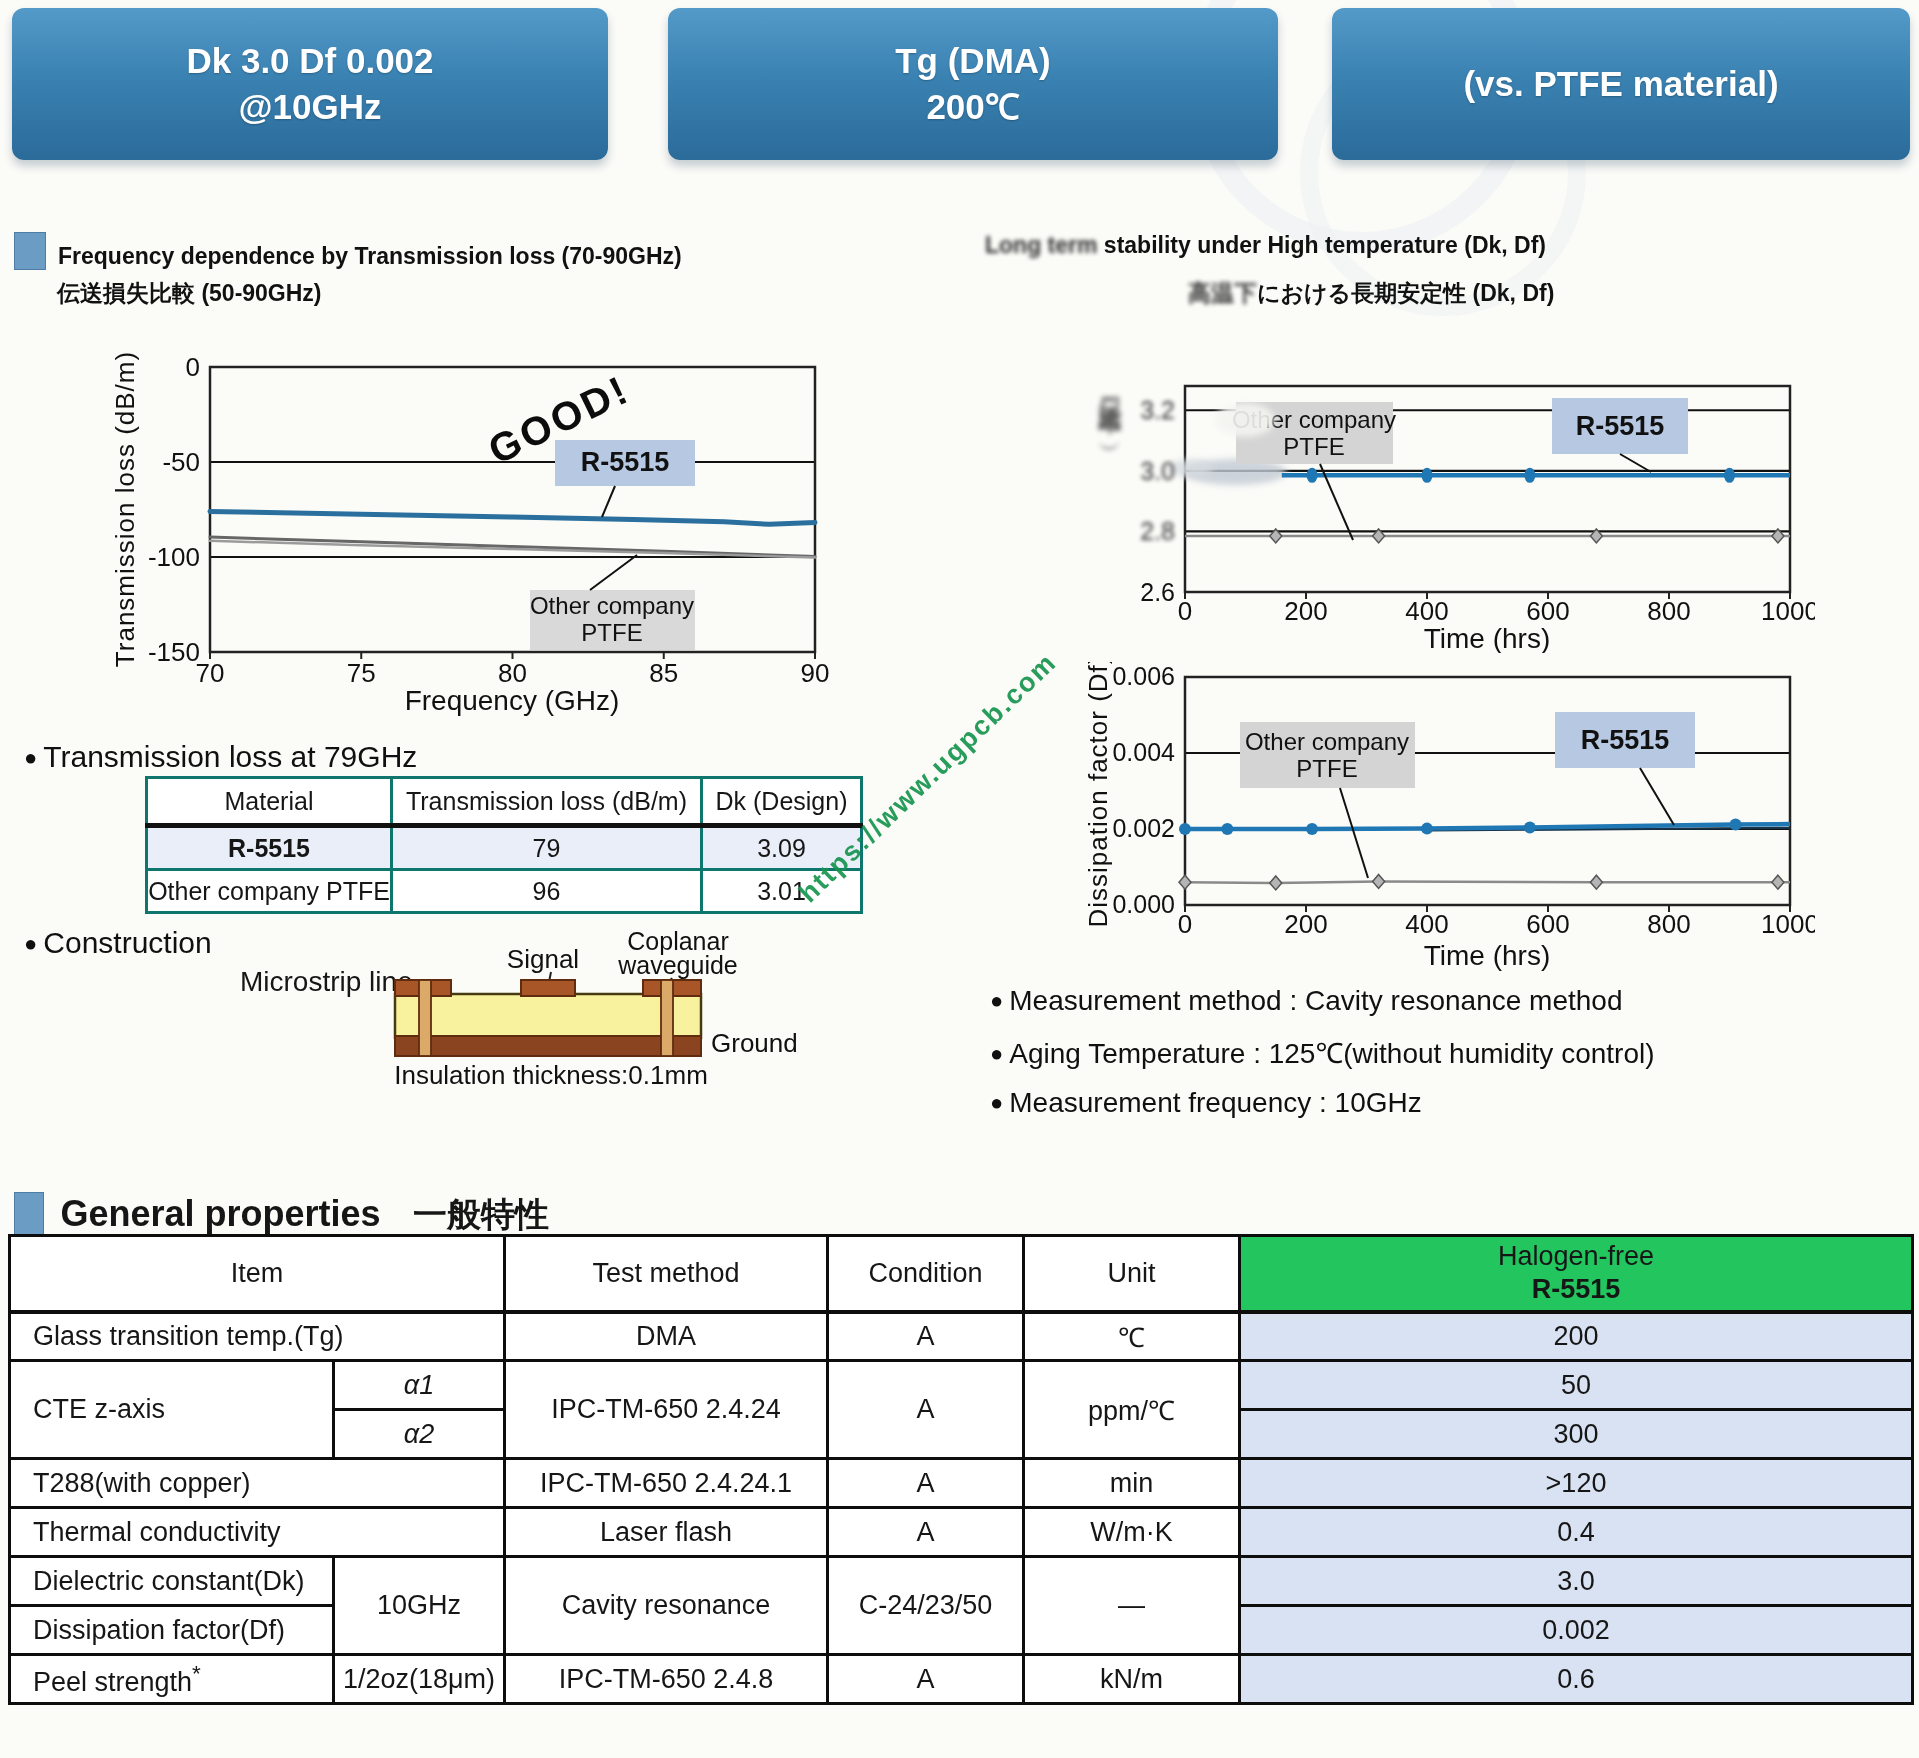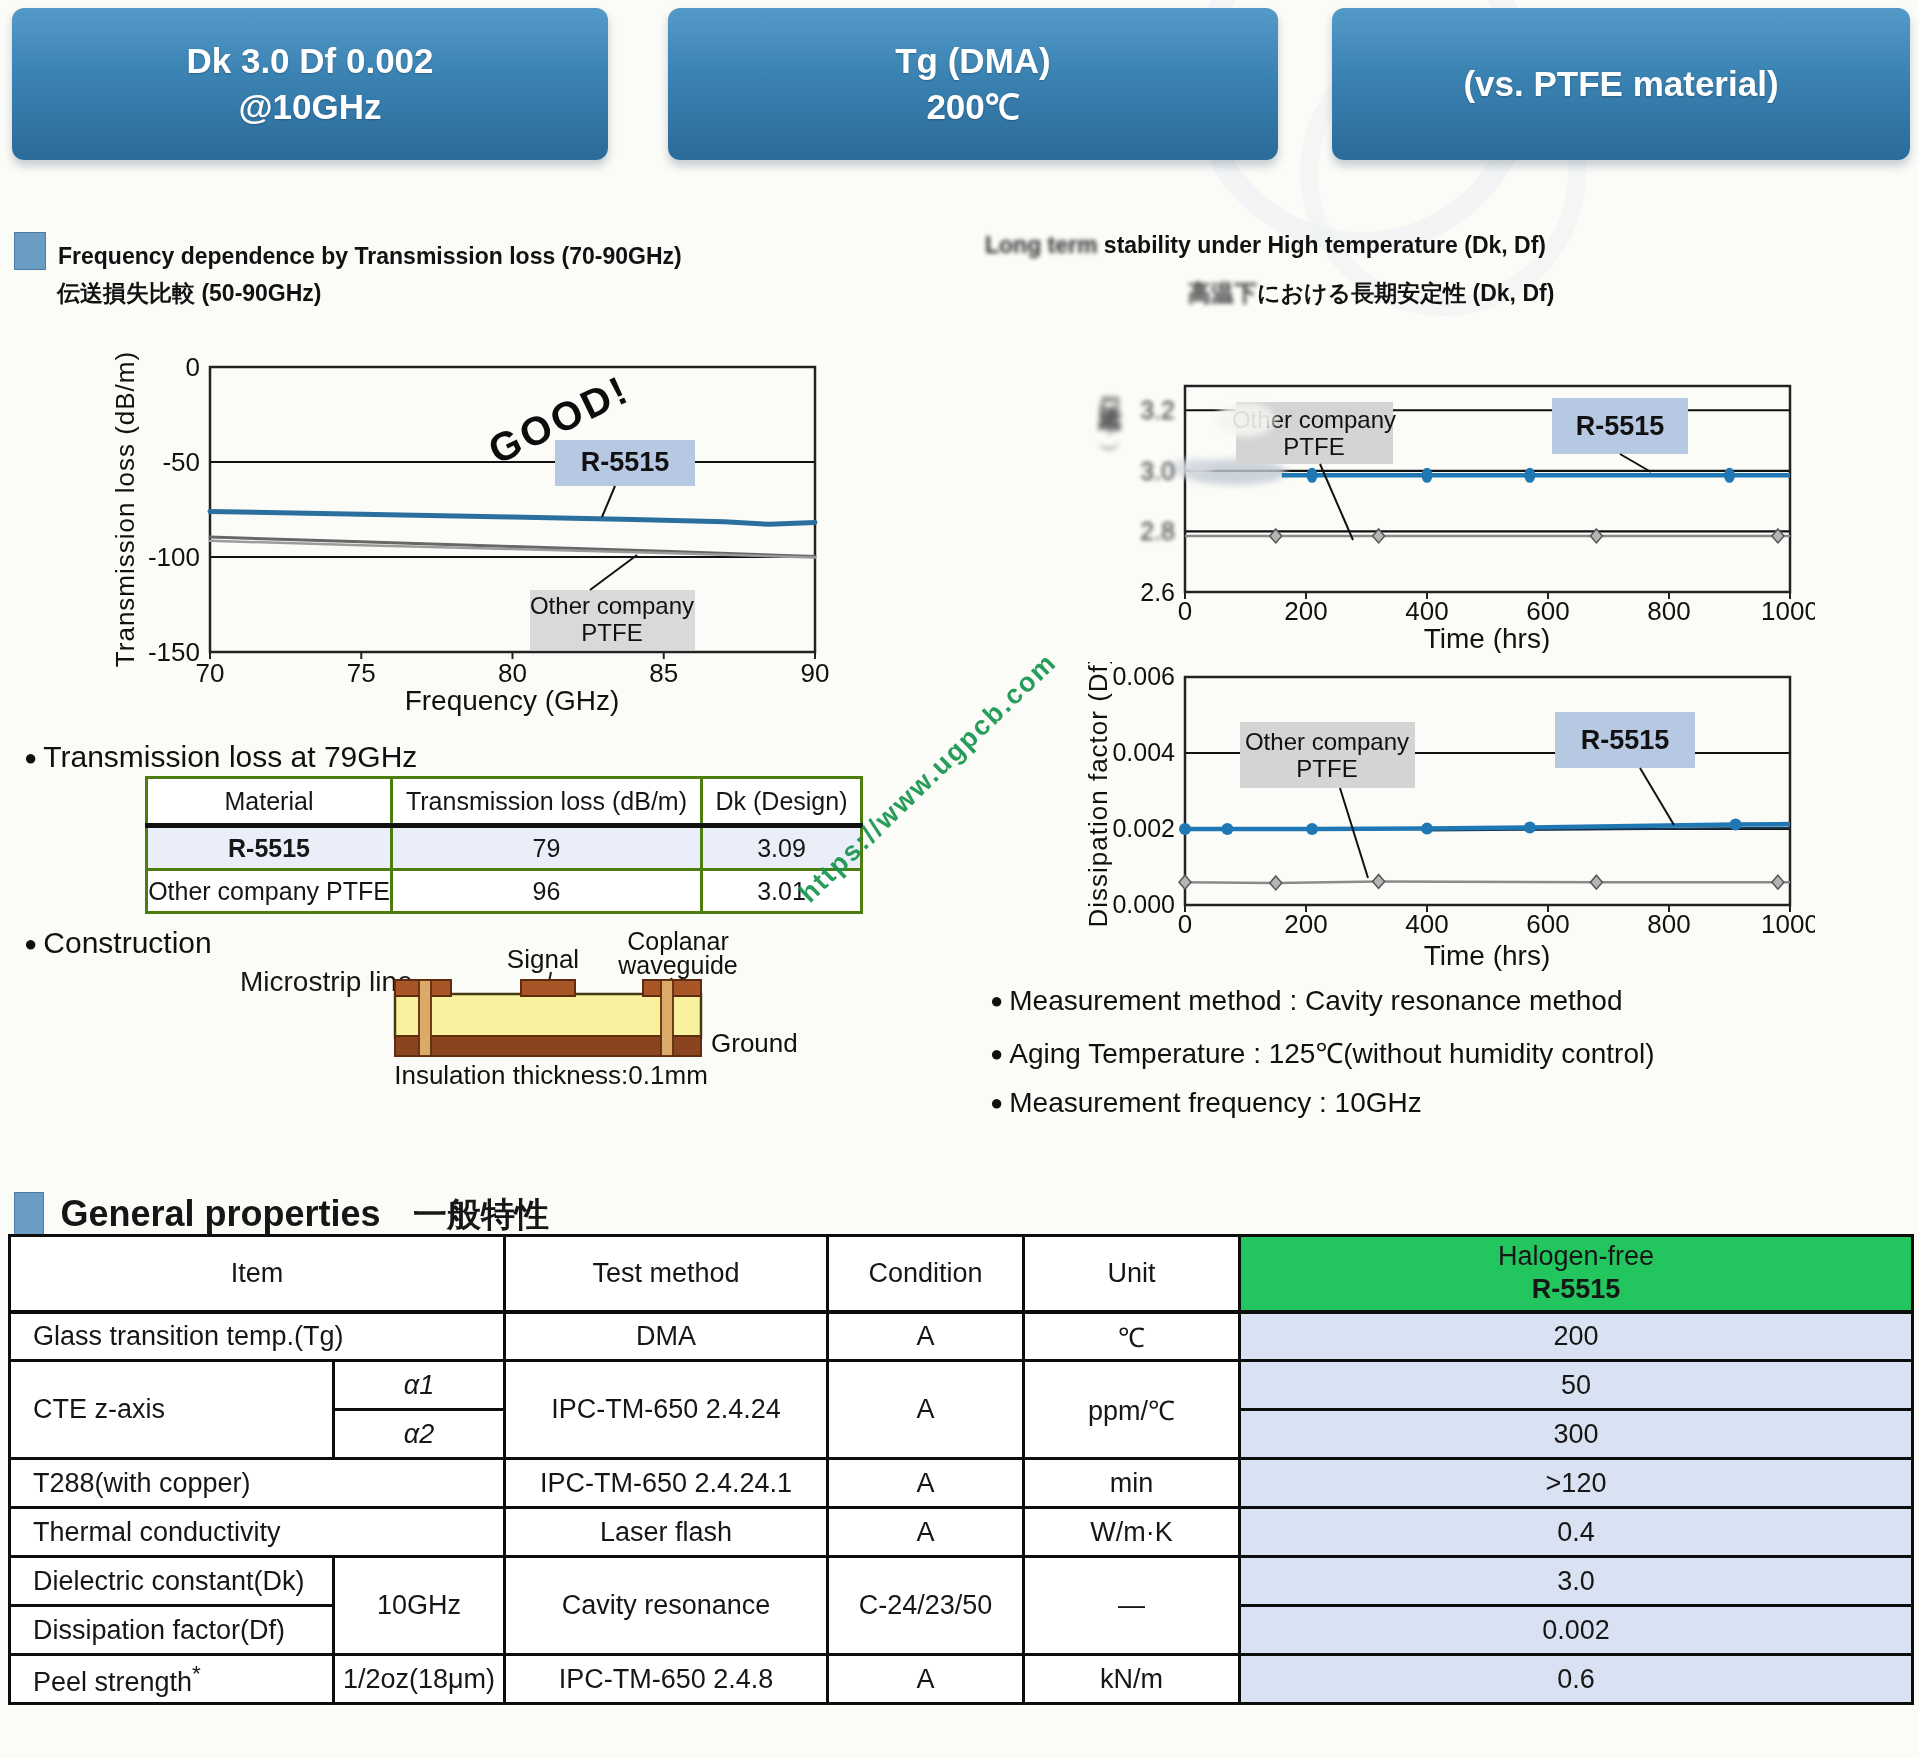--- a/index.html
+++ b/index.html
@@ -18,21 +18,21 @@
   .sect-title{font-size:23px;font-weight:bold;color:#111;white-space:nowrap;}
   .bluesq{display:inline-block;width:30px;height:36px;background:#6b9cc4;border:1px solid #4d7da6;
           vertical-align:-6px;margin-right:12px;}
   .garble{filter:blur(2.2px);opacity:.88;}
   .garble-v{position:absolute;writing-mode:vertical-rl;filter:blur(2.6px);opacity:.8;
             font-size:24px;letter-spacing:2px;color:#333;}
   .heading{font-size:30px;color:#101010;white-space:nowrap;margin-left:8px;}
   .bullet{font-size:22px;vertical-align:2px;margin-right:6px;}
   
   table.loss{border-collapse:collapse;table-layout:fixed;font-size:25px;background:#fff;}
-  table.loss td{border:3px solid #4d7c0f;text-align:center;padding:0;height:40px;}
+  table.loss td{border:3px solid #0f766e;text-align:center;padding:0;height:40px;}
   table.loss tr.hdr td{height:44px;border-bottom:5px solid #111;}
   table.loss tr.hl td{background:#e9eef8;}
   table.loss td.b{font-weight:bold;}
   
   table.gen{border-collapse:collapse;table-layout:fixed;font-size:27px;background:#fff;}
   table.gen td{border:3px solid #0d0d0d;text-align:center;padding:0;overflow:hidden;}
   table.gen tr.hdr td{border-bottom:4px solid #0d0d0d;}
   table.gen td.left{text-align:left;padding-left:22px;}
   table.gen td.val{background:#d9e2f2;}
   table.gen td.valh{background:#22c55e;line-height:1.25;}

